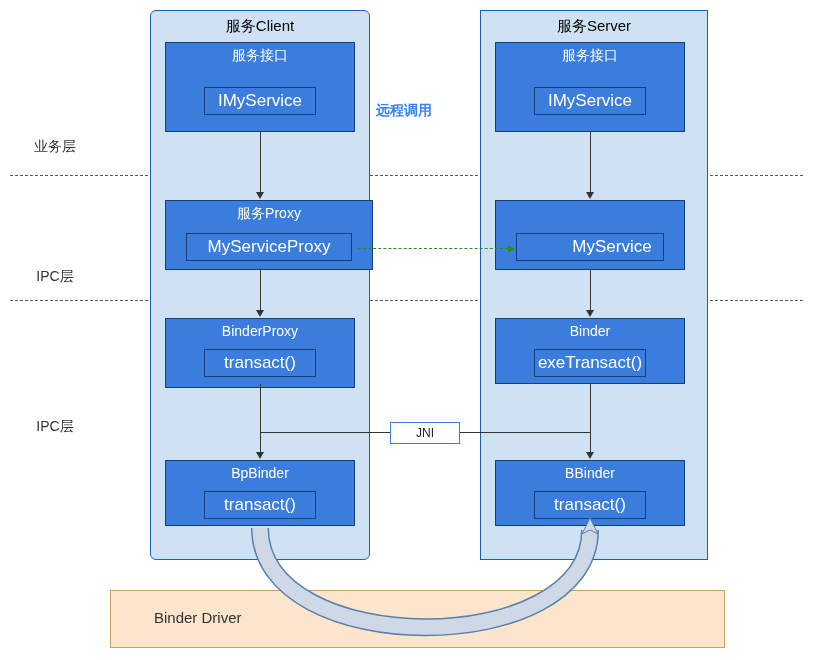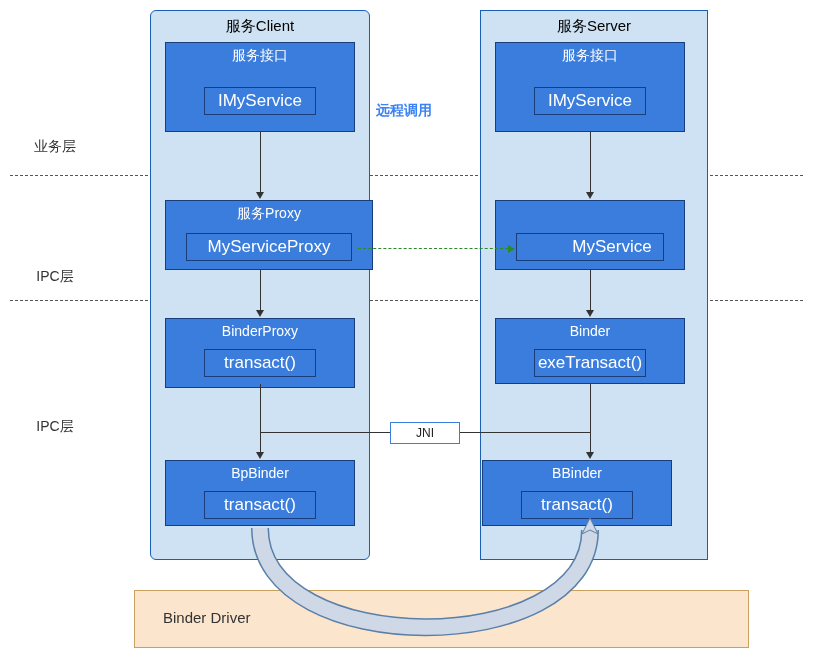--- a/index.html
+++ b/index.html
@@ -66,23 +66,22 @@
     text-align: center;
     font-size: 12px;
     padding: 3px 8px;
     color: #222;
   }
   .driver-box {
     position: absolute;
     background: #fce5cd; 
     border: 1.5px solid #c9a05e;
     font-size: 15px;
-    padding: 18px 28px;
+    padding: 18px 43px;
     color: #333;
-    margin-left: 24px;
   }
   .remote-call {
     position: absolute;
     color: #3b82f6;
     font-weight: bold;
     font-size: 14px;
   }
   
   .arrow-v {
     position: absolute;
@@ -158,21 +157,21 @@
   <div class="box-title">服务接口</div>
   <div class="inner-box" style="top:44px; left:38px; right:38px;">IMyService</div>
 </div>
 <div class="box" style="left:495px; top:200px; width:190px; height:70px;">
   <div class="inner-box" style="top:32px;padding-left:44px;">MyService</div>
 </div>
 <div class="box" style="left:495px; top:318px; width:190px; height:66px;">
   <div class="box-title">Binder</div>
   <div class="inner-box" style="top:30px; left:38px; right:38px;">exeTransact()</div>
 </div>
-<div class="box" style="left:482px; top:460px; width:190px; height:66px;">
+<div class="box" style="left:495px; top:460px; width:190px; height:66px;">
   <div class="box-title">BBinder</div>
   <div class="inner-box" style="top:30px; left:38px; right:38px;">transact()</div>
 </div>
 
 <div class="arrow-v" style="left:260px; top:132px; height:60px;"></div>
 <div class="arrow-head-down" style="left:260px; top:192px;"></div>
 <div class="arrow-v" style="left:260px; top:270px; height:40px;"></div>
 <div class="arrow-head-down" style="left:260px; top:310px;"></div>
 
 <div class="arrow-v" style="left:260px; top:384px; height:48px;"></div>

